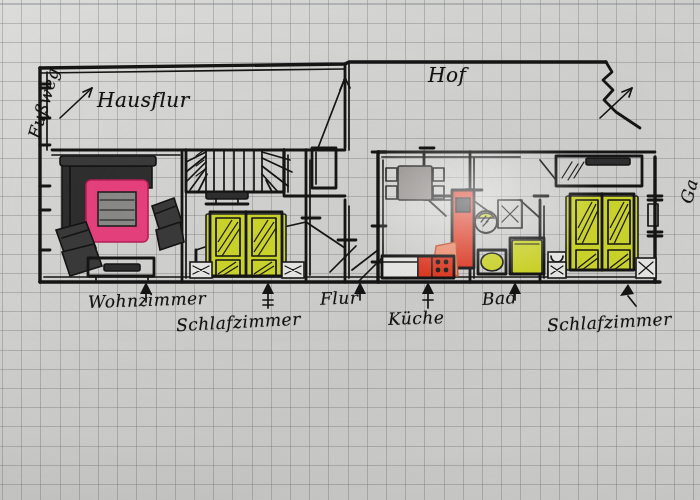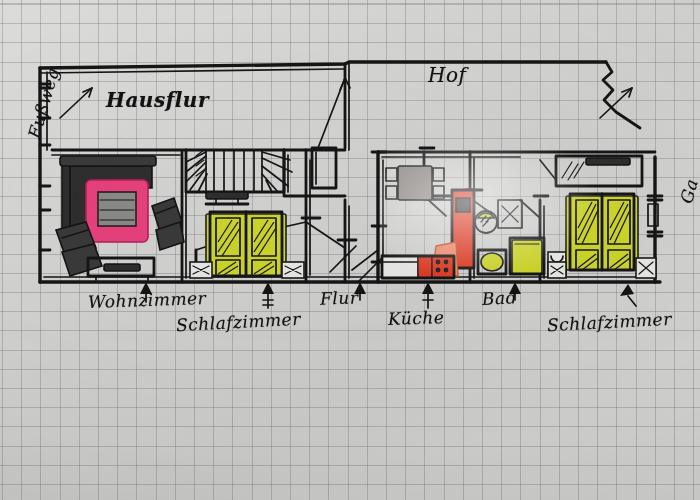--- a/index.html
+++ b/index.html
@@ -316,21 +316,21 @@
       <path class="ink w-thin" d="M428,294 L428,308 M423,300 L433,300"></path>
 
       <path class="fill-wall" d="M515,282 L509,294 L521,294 Z"></path>
       <path class="ink w-thin" d="M515,294 L515,300"></path>
 
       <path class="fill-wall" d="M628,284 L620,296 L634,294 Z"></path>
       <path class="ink w-thin" d="M628,296 L636,306"></path>
     </g>
   </svg>
 
-  <div class="hand big-label" style="left:106px;top:88px;font-weight:bold;">Hausflur</div>
+  <div class="hand big-label" style="left:97px;top:88px;">Hausflur</div>
 
   <div class="hand big-label" style="left:428px;top:63px;">Hof</div>
 
   <div class="hand room-label rot90" style="left:24px;top:135px;">Fußweg</div>
 
   <div class="hand room-label rot90" style="left:676px;top:200px;">Ga</div>
 
   <div class="hand room-label" style="left:88px;top:290px;transform:rotate(-2deg);">Wohnzimmer</div>
 
   <div class="hand room-label" style="left:176px;top:312px;transform:rotate(-3deg);">Schlafzimmer</div>

